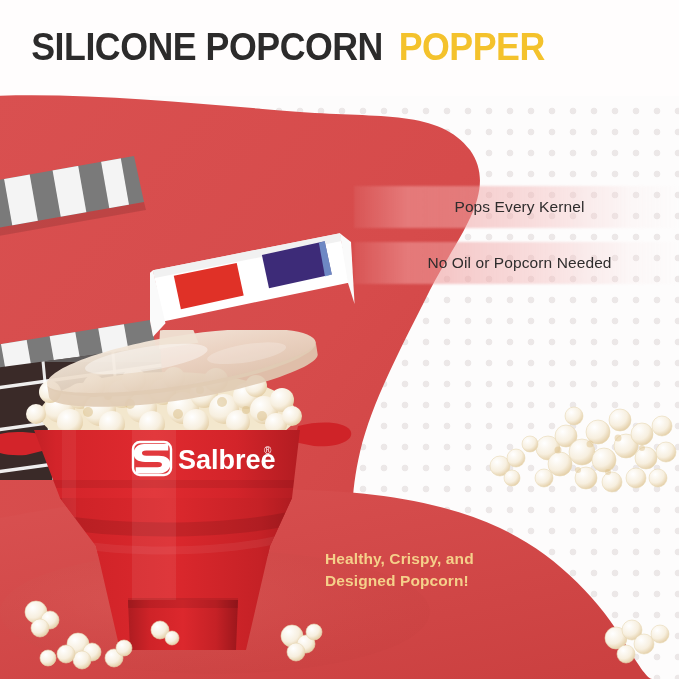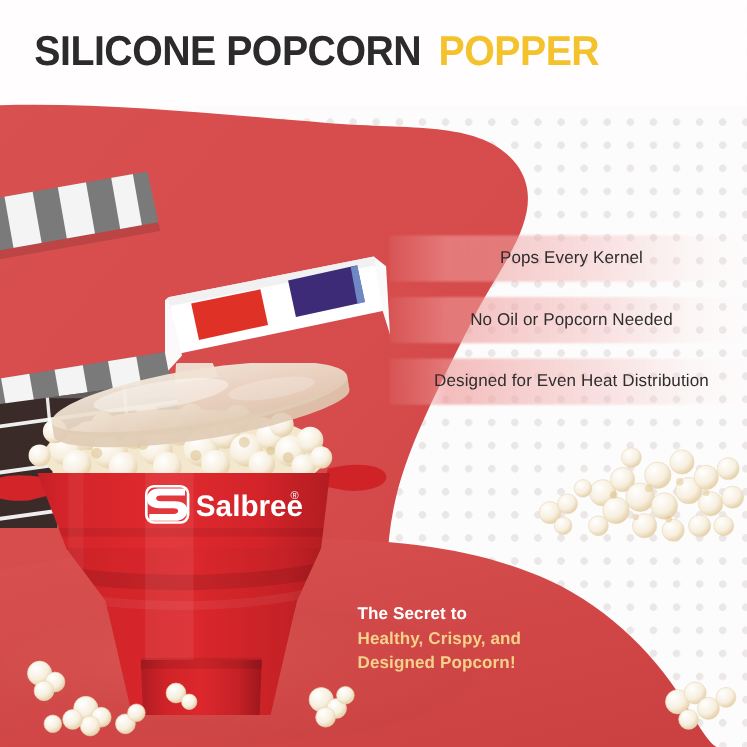--- a/index.html
+++ b/index.html
@@ -65,21 +65,20 @@
     z-index: 5;
   }
 
   
   .features {
     position: absolute;
     left: 360px;
     top: 186px;
     width: 319px;
     z-index: 25;
-    margin-top: 28px;
   }
   .feature-band {
     position: relative;
     height: 42px;
     margin-bottom: 14px;
     display: flex;
     align-items: center;
     justify-content: center;
   }
   .feature-band .band-bg {
@@ -437,28 +436,23 @@
 
   <div class="features">
     <div class="feature-band f1">
       <div class="band-bg"></div>
       <div class="band-text">Pops Every Kernel</div>
     </div>
     <div class="feature-band f2">
       <div class="band-bg"></div>
       <div class="band-text">No Oil or Popcorn Needed</div>
     </div>
-    <div class="feature-band f3">
-      <div class="band-bg"></div>
-      <div class="band-text">Designed for Even Heat Distribution</div>
-    </div>
   </div>
 
   <div class="tagline">
-    <div class="tl-white">The Secret to</div>
     <div class="tl-gold">Healthy, Crispy, and</div>
     <div class="tl-gold">Designed Popcorn!</div>
   </div>
 
   <div class="title-wrap">
     <span class="title-text">SILICONE POPCORN </span><span class="title-text title-accent">POPPER</span>
   </div>
 
 </div>
 

